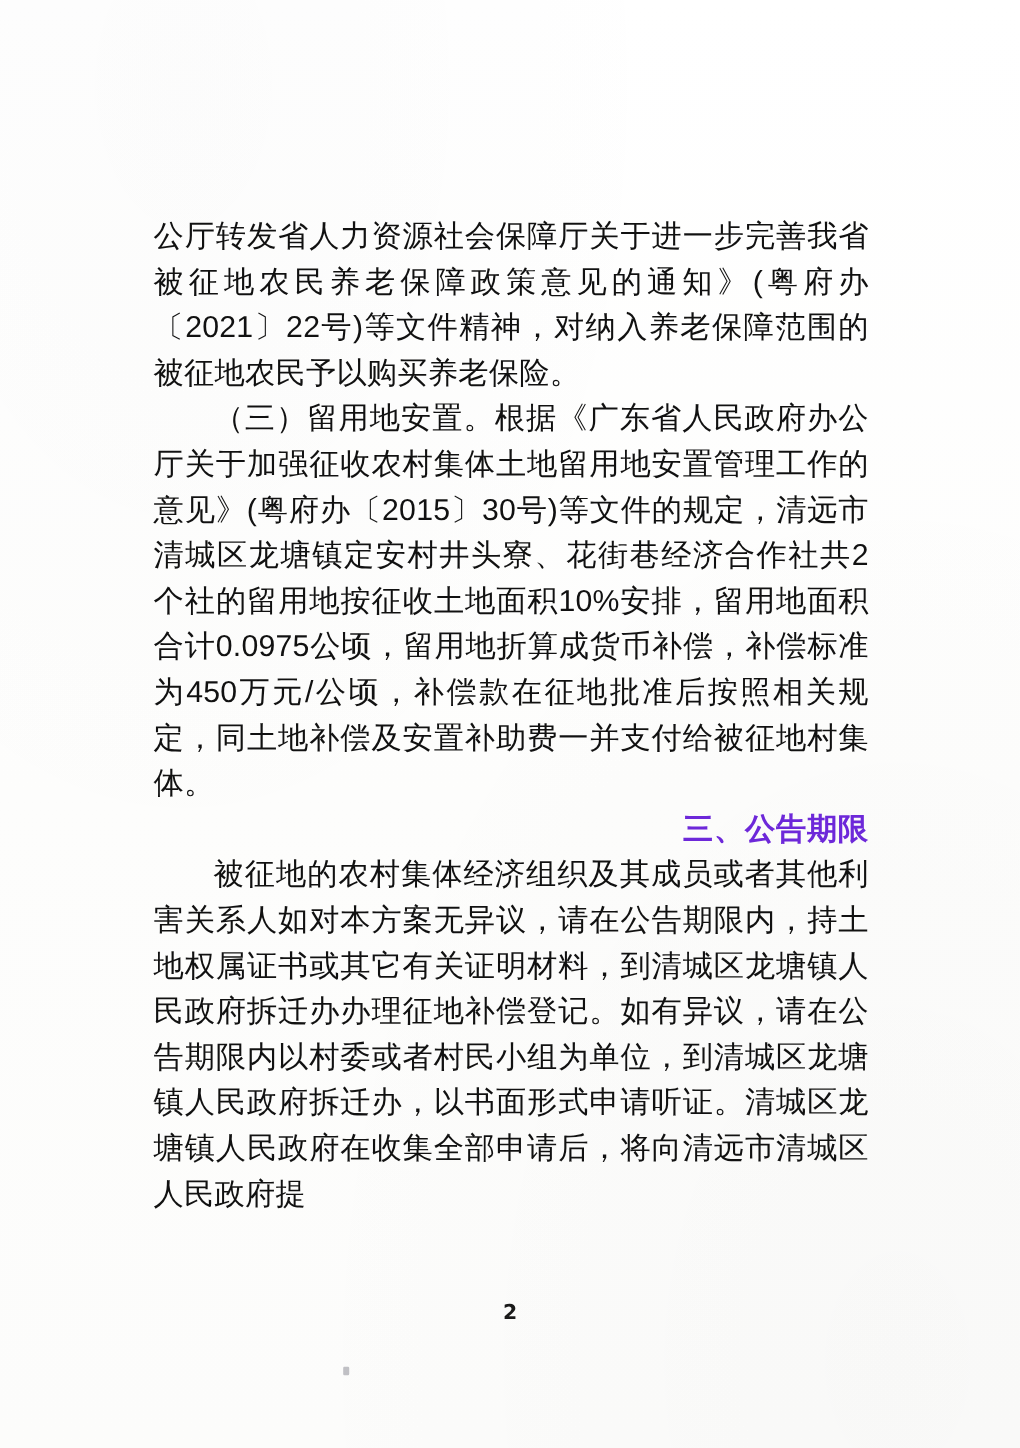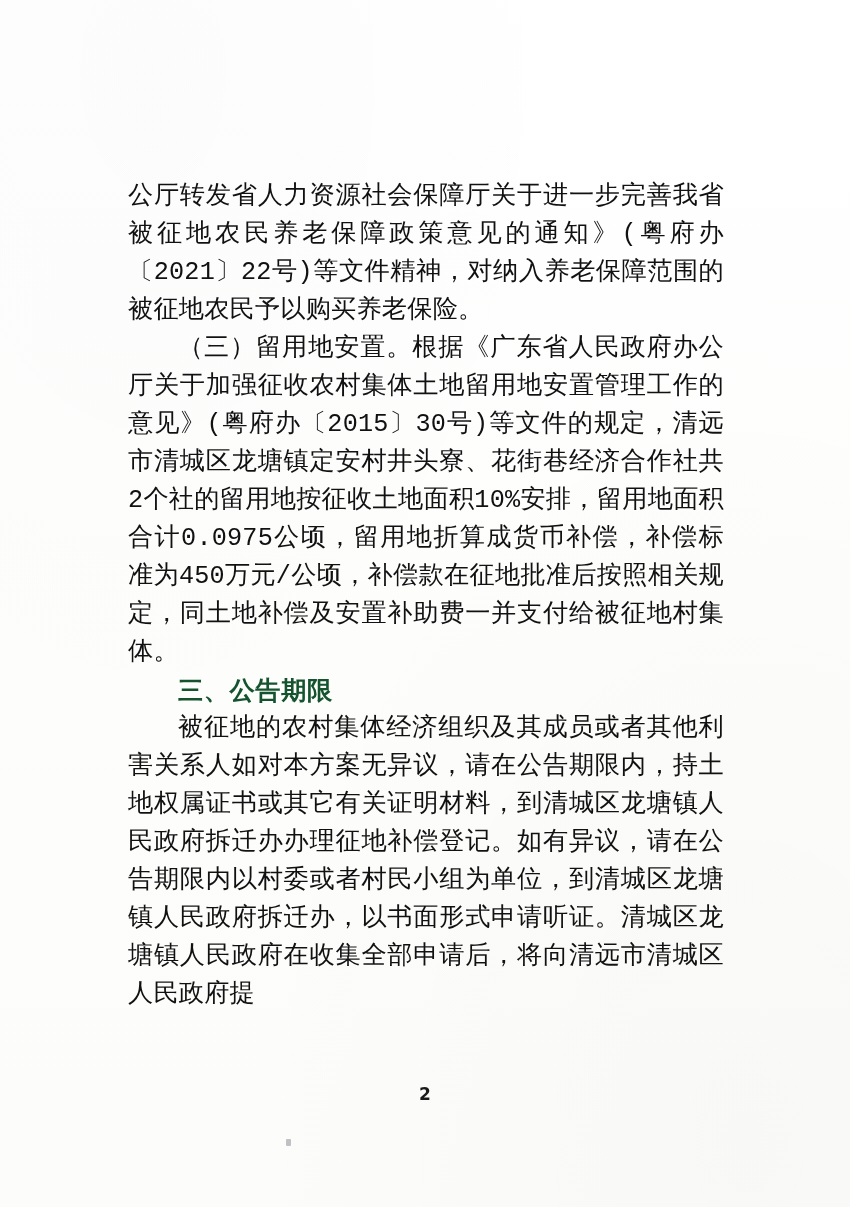--- a/index.html
+++ b/index.html
@@ -41,38 +41,39 @@
 
   .para {
     margin: 0;
     font-size: 25.2px;
     line-height: 38px;
     letter-spacing: 0.2px;
     color: #111111;
     text-align: justify;
     text-align-last: left;
     text-justify: inter-character;
-    font-family: Liberation Mono, monospace;
+    font-family: Liberation Sans, sans-serif;
     font-weight: 400;
     -webkit-font-smoothing: none;
   }
 
   .para.indent {
     text-indent: 50px;
   }
 
   .heading {
     margin: 0;
     font-size: 25.2px;
     line-height: 38px;
-    color: #14532d;
+    color: #6d28d9;
     font-family: "DejaVu Sans", sans-serif;
     font-weight: 700;
     letter-spacing: 0.6px;
     text-indent: 50px;
+    text-align: right;
   }
 
   #page-number {
     position: absolute;
     left: 0;
     right: 0;
     top: 1084px;
     text-align: center;
     font-family: "DejaVu Sans", sans-serif;
     font-size: 17px;

